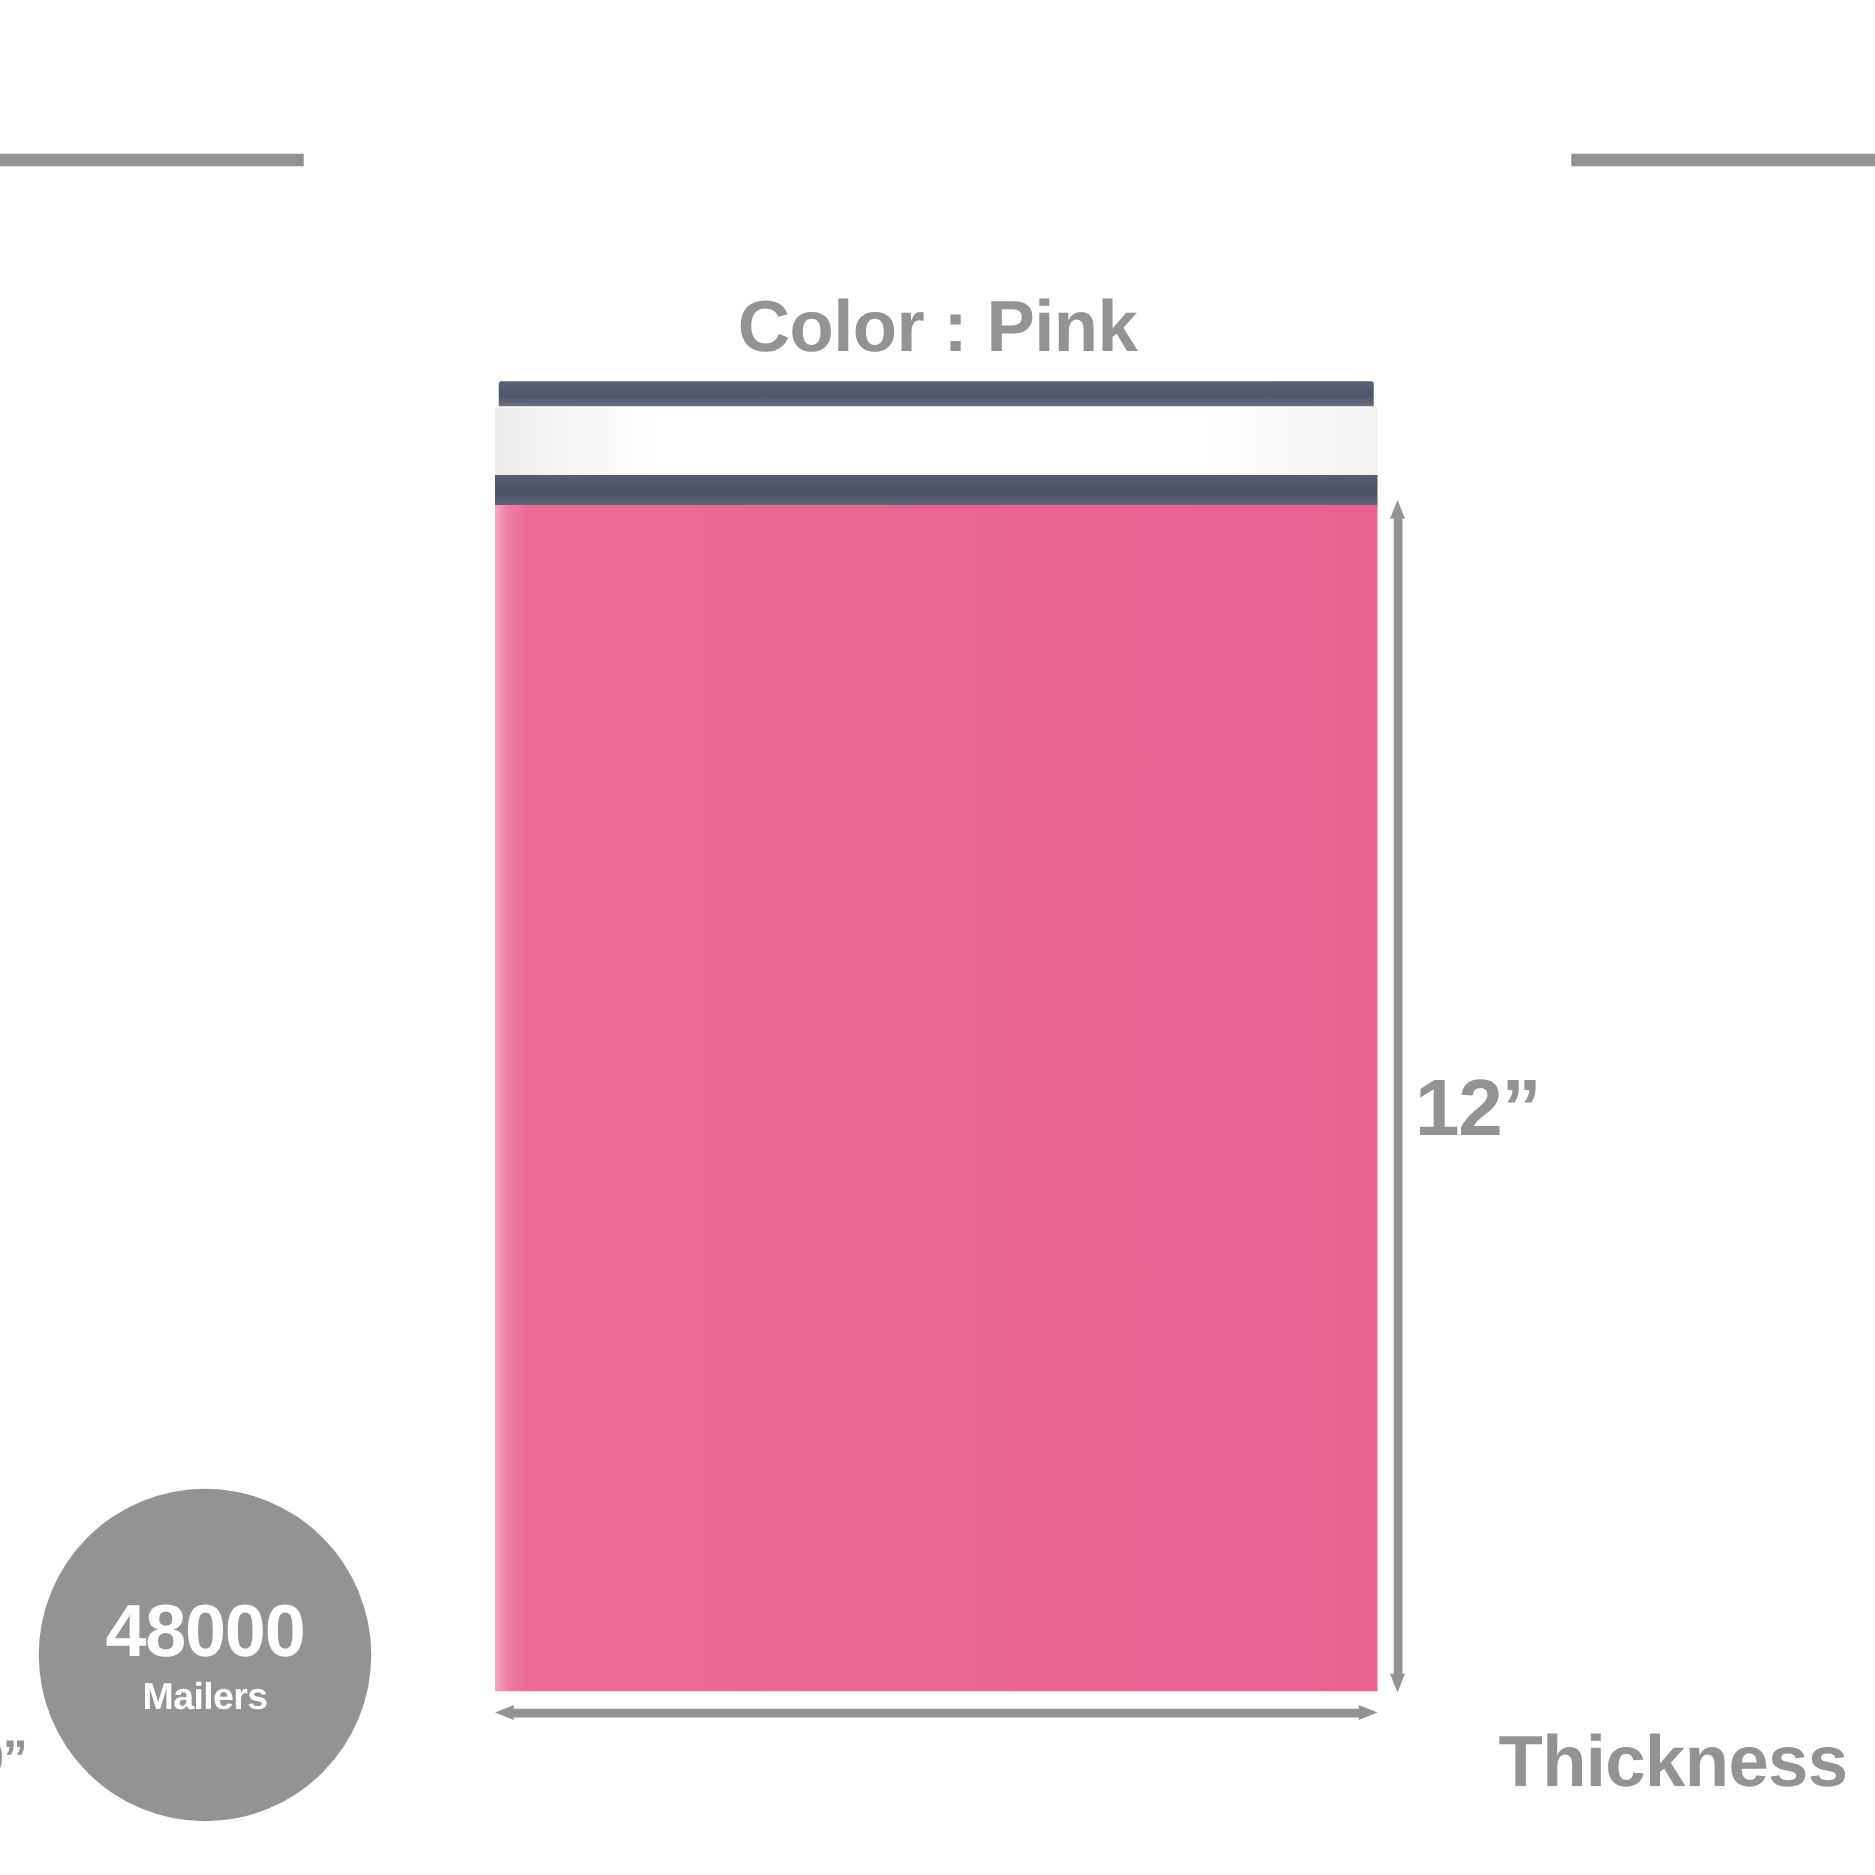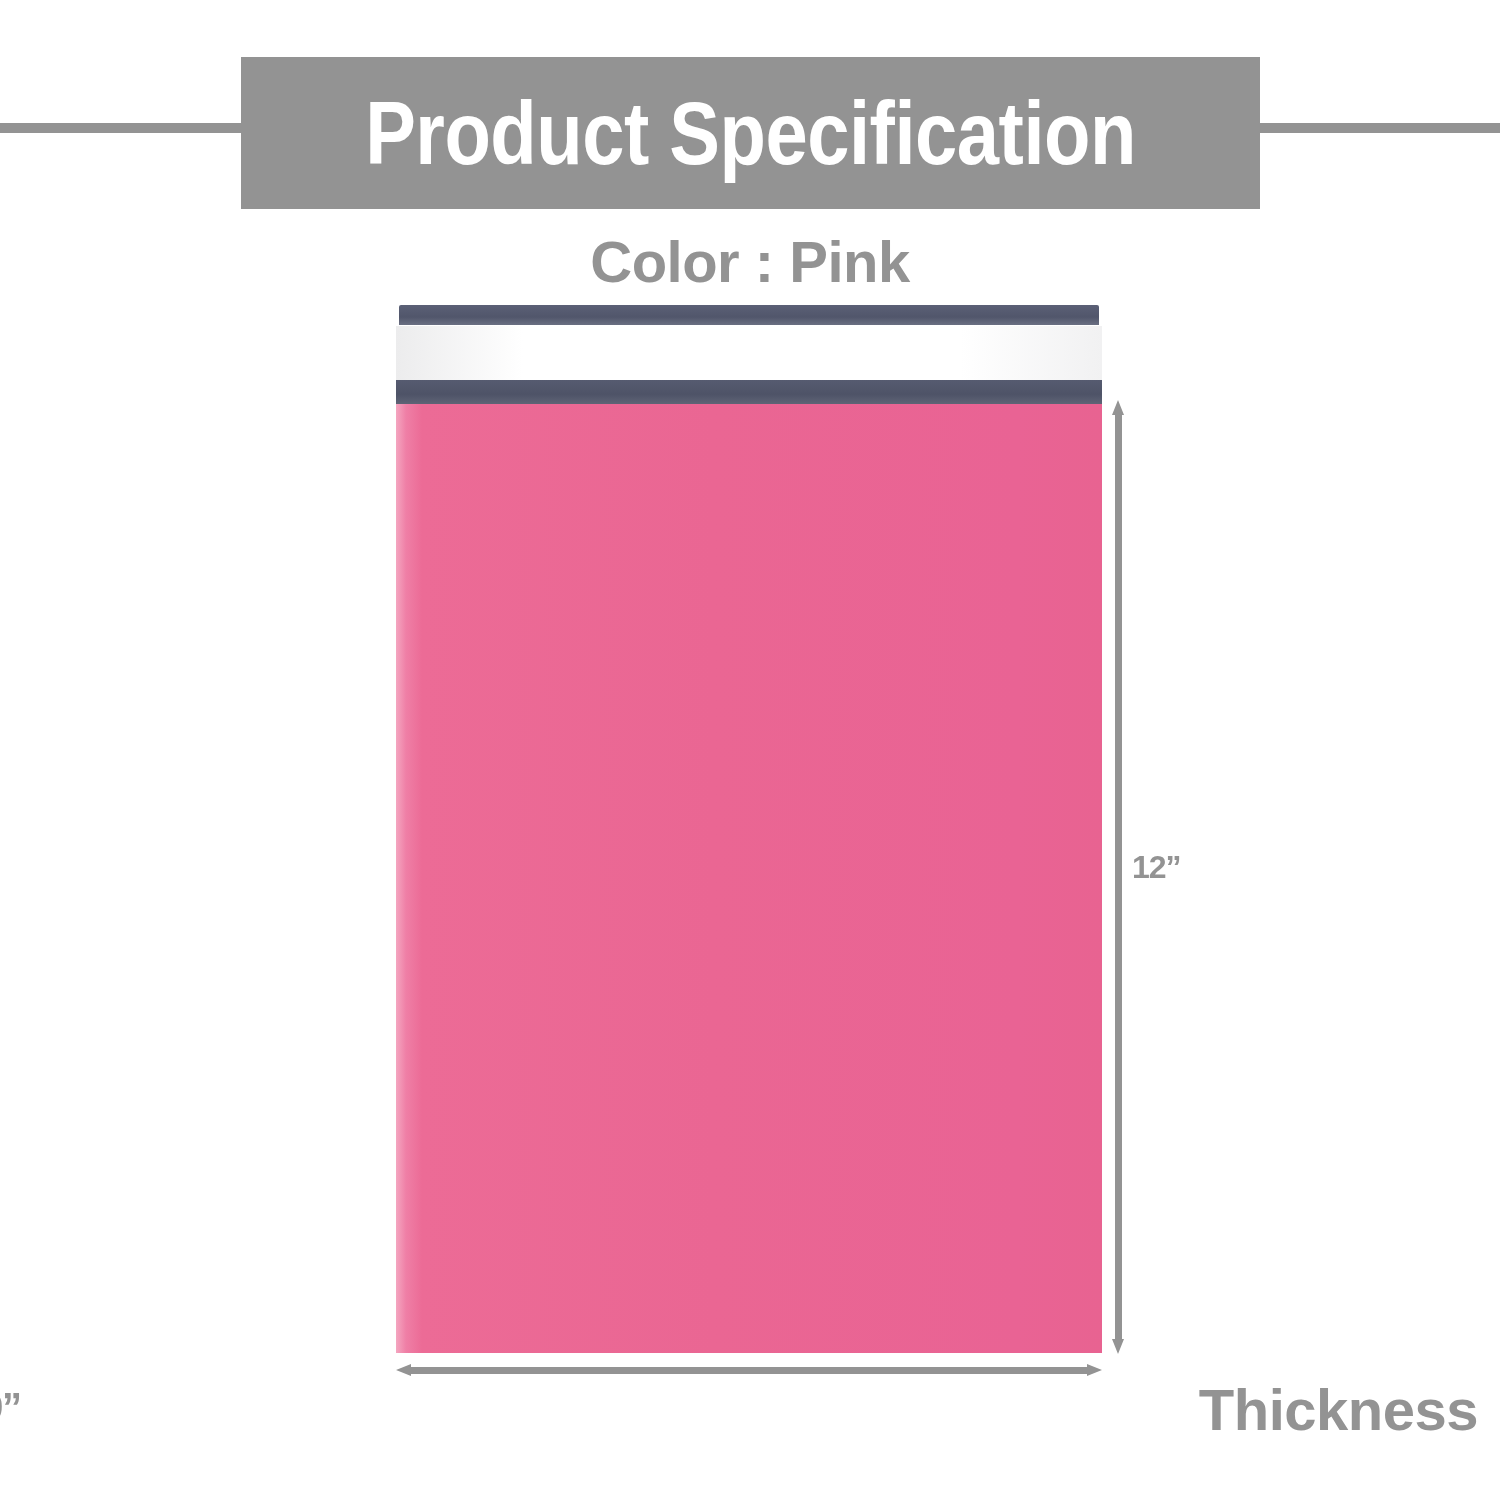--- a/index.html
+++ b/index.html
@@ -164,21 +164,21 @@
   .dim-label {
     position: absolute;
     color: #939393;
     font-weight: bold;
     letter-spacing: -1px;
     white-space: nowrap;
   }
   .label-height {
     left: 1132px;
     top: 849px;
-    font-size: 32px;
+    font-size: 64px;
   }
   .label-width {
     left: 0px;
     top: 1385px;
     width: 1500px;
     text-align: center;
     font-size: 40px;
   }
   .label-width span { position: relative; left: -749px; }
 
@@ -226,23 +226,20 @@
   .thickness div { font-size: 58px; }
 </style>
 </head>
 <body>
 
 <div id="canvas">
 
   <div class="rule rule-left"></div>
   <div class="rule rule-right"></div>
 
-  <div class="title-banner">
-    <div class="title-text">Product Specification</div>
-  </div>
 
   <div class="color-label">Color : Pink</div>
 
   <div class="bag">
     <div class="flap-top"></div>
     <div class="flap-white"></div>
     <div class="flap-bottom"></div>
     <div class="bag-body"></div>
   </div>
 
@@ -253,18 +250,22 @@
   </div>
   <div class="dim-label label-height">12”</div>
 
   <div class="dim-h">
     <div class="head-left"></div>
     <div class="shaft"></div>
     <div class="head-right"></div>
   </div>
   <div class="dim-label label-width"><span>9”</span></div>
 
+  <div class="qty-badge">
+    <div class="qty-number">48000</div>
+    <div class="qty-unit">Mailers</div>
+  </div>
 
   <div class="thickness">
     <div>Thickness</div>
   </div>
 
 </div>
 
 </body></html>

